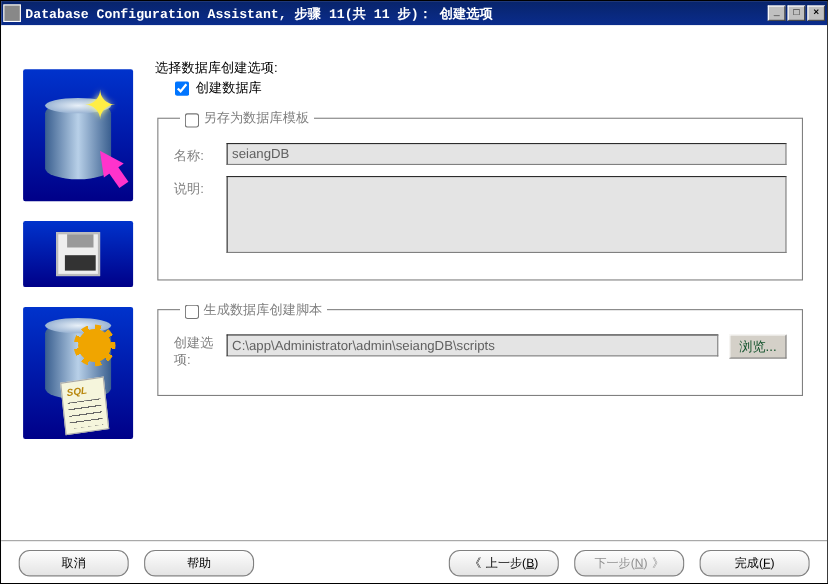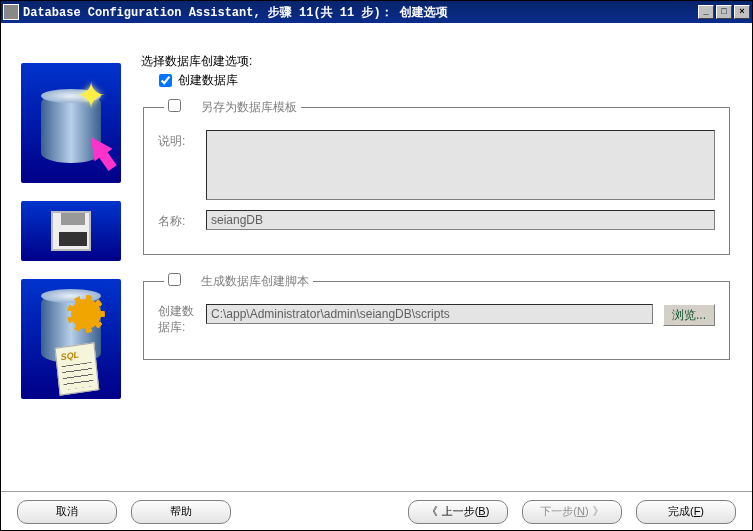--- a/index.html
+++ b/index.html
@@ -175,21 +175,21 @@
     margin: 8px 2px 18px 2px;
     padding: 14px 14px 14px 14px;
     position: relative;
   }
   fieldset.unchecked-fs { color: #808080; }
   legend {
     padding: 0 4px;
     background: #fff;
     margin-left: 6px;
   }
-  legend label { display: flex; align-items: flex-start; gap: 20px; }
+  legend label { display: flex; align-items: flex-end; gap: 4px; }
   .form-row {
     display: flex;
     align-items: flex-start;
     gap: 10px;
     margin-bottom: 10px;
   }
   .form-row .lbl { width: 38px; padding-top: 3px; }
   .text-input {
     flex: 1;
     border: 1px inset #808080;
@@ -285,38 +285,38 @@
     </div>
 
     <fieldset class="unchecked-fs">
       <legend>
         <label>
           <input type="checkbox" style="">
           <span>另存为数据库模板</span>
         </label>
       </legend>
       <div class="form-row">
+        <div class="lbl">名称:</div>
+        <input class="text-input disabled" disabled="" value="seiangDB" style="">
+      </div>
+      <div class="form-row">
         <div class="lbl">说明:</div>
         <div class="textarea-disabled"></div>
-      </div>
-      <div class="form-row">
-        <div class="lbl">名称:</div>
-        <input class="text-input disabled" disabled="" value="seiangDB" style="">
       </div>
     </fieldset>
 
     <fieldset class="unchecked-fs">
       <legend>
         <label>
           <input type="checkbox" style="">
           <span>生成数据库创建脚本</span>
         </label>
       </legend>
       <div class="form-row">
-        <div class="dir-lbl">创建数据库:</div>
+        <div class="dir-lbl">创建选项:</div>
         <input class="text-input disabled" disabled="" value="C:\app\Administrator\admin\seiangDB\scripts" style="">
         <button class="browse-btn" disabled="">浏览...</button>
       </div>
     </fieldset>
   </div>
 </div>
 
 <div class="footer">
   <button class="std-btn">取消</button>
   <button class="std-btn">帮助</button>

